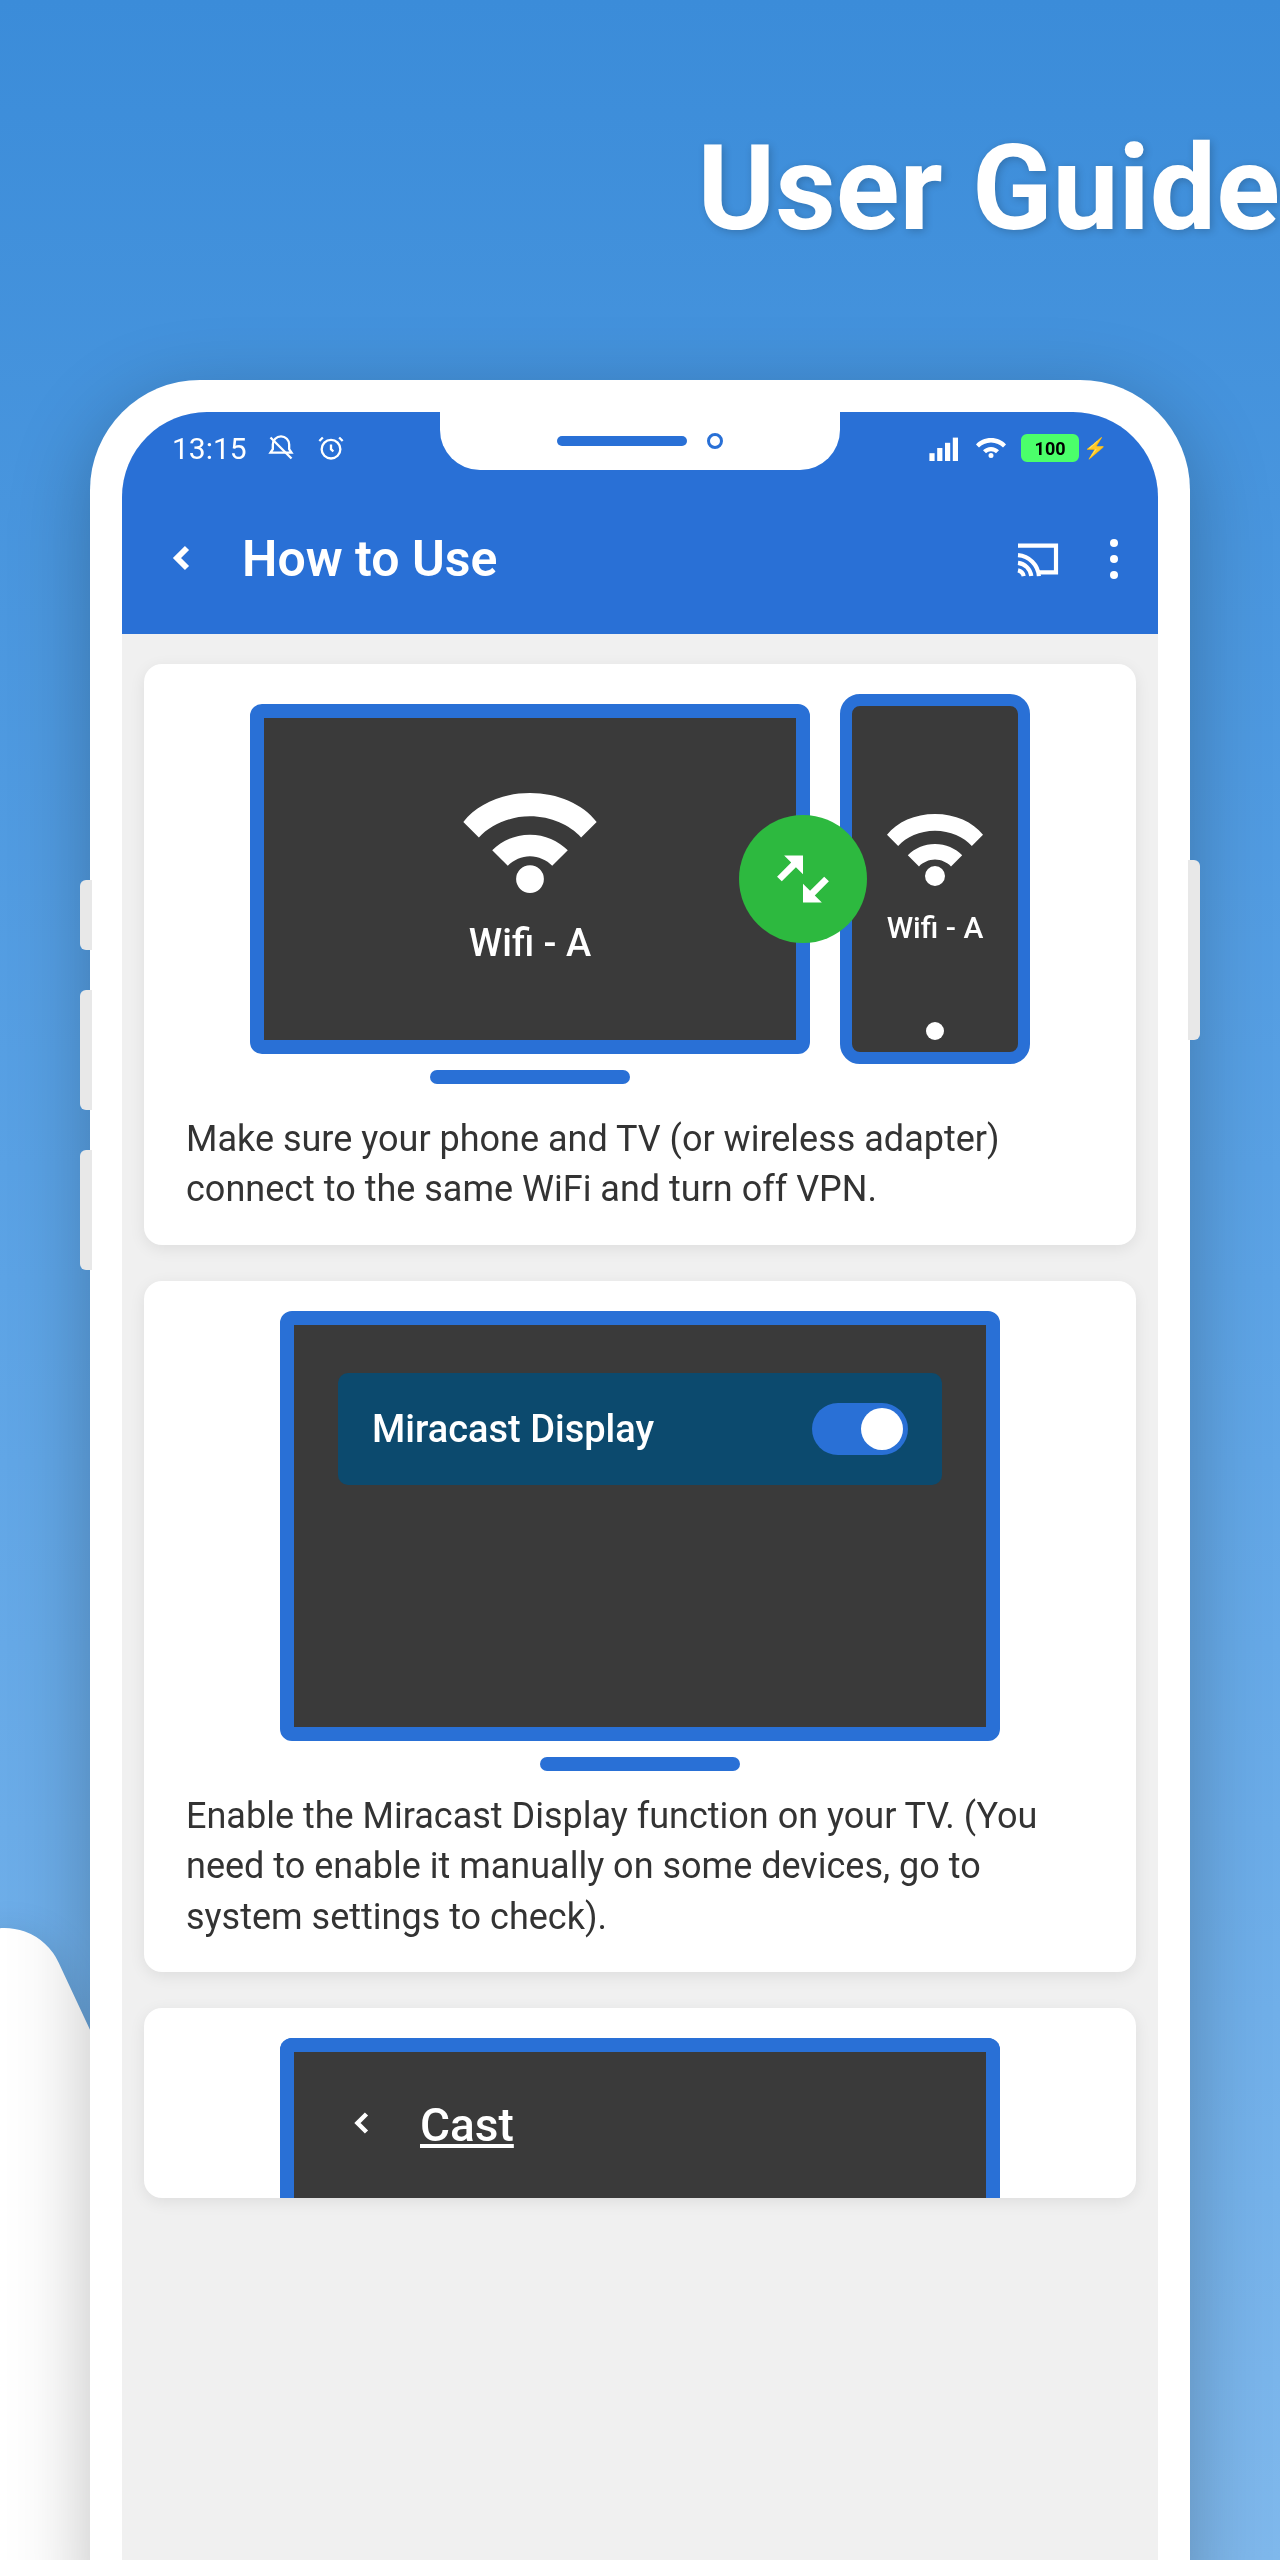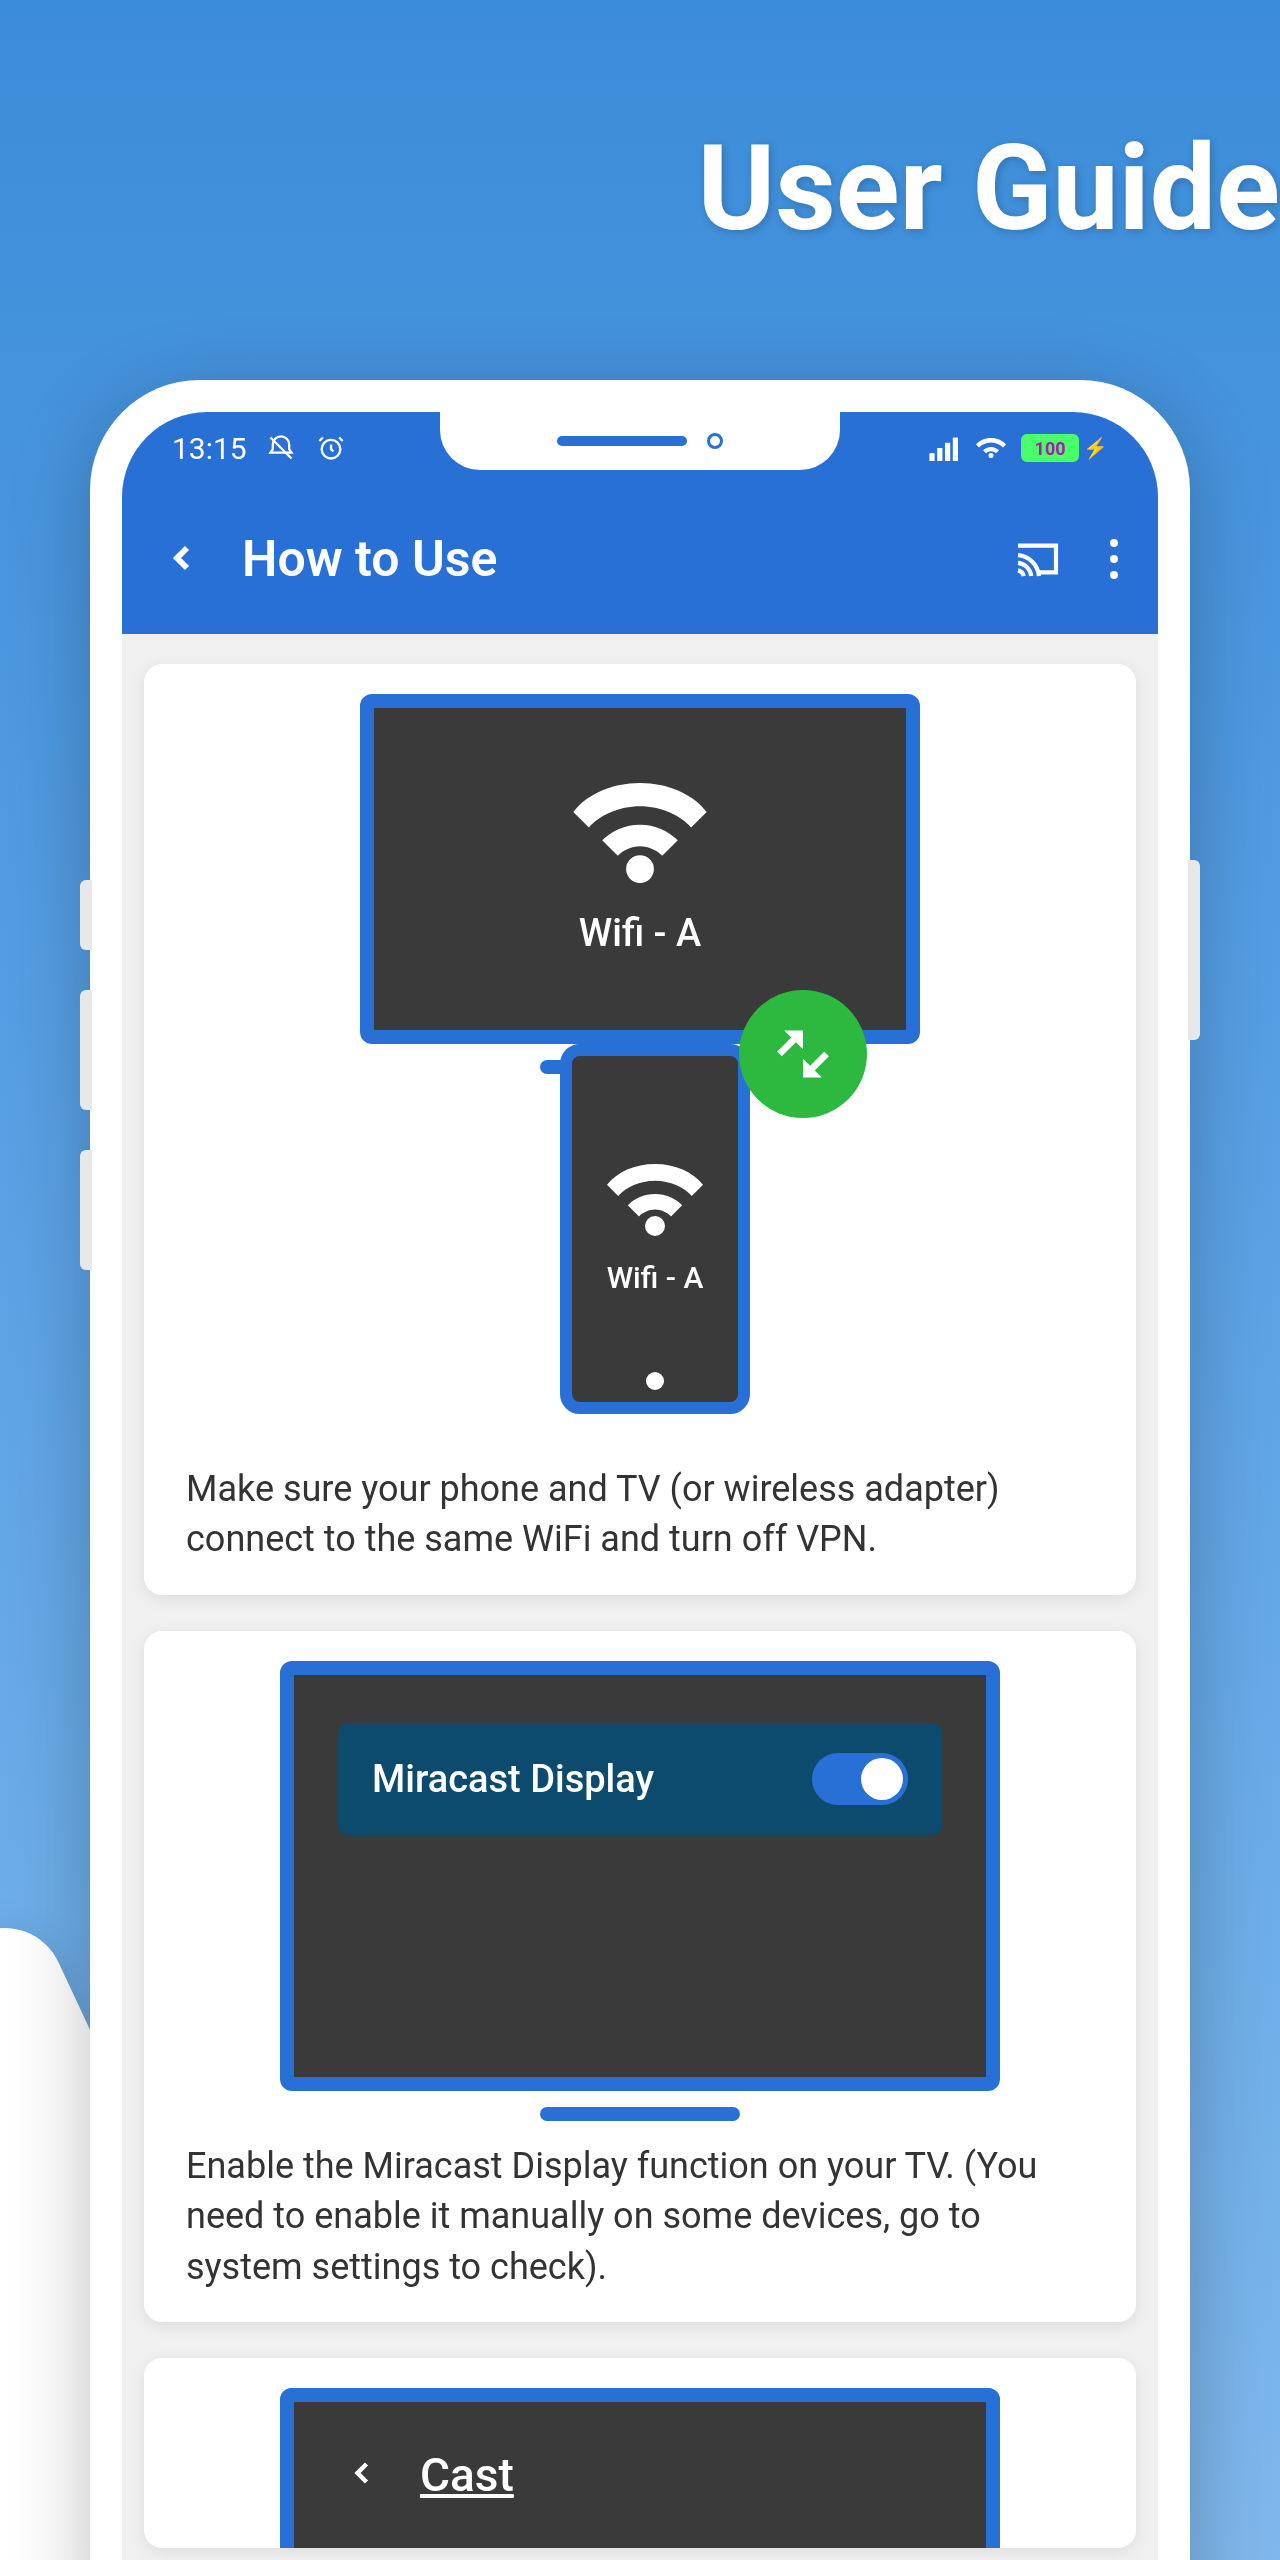--- a/index.html
+++ b/index.html
@@ -149,21 +149,21 @@
     
     .battery-box {
       width: 58px;
       height: 28px;
       border: 2px solid #4bff6a;
       border-radius: 6px;
       display: flex;
       align-items: center;
       justify-content: center;
       background: #4bff6a;
-      color: #a21caf;
+      color: #000000;
       font-size: 18px;
       font-weight: 700;
     }
     
     .header-bar {
       background: #2970d6;
       height: 150px;
       display: flex;
       align-items: center;
       padding: 0 40px;
@@ -221,21 +221,20 @@
       box-shadow: 0 4px 16px rgba(0,0,0,0.08);
     }
     
     .illustration-wifi {
       display: flex;
       align-items: center;
       justify-content: center;
       gap: 0;
       position: relative;
       margin-bottom: 50px;
-      flex-direction: column;
     }
     
     .tv-device {
       width: 560px;
       height: 350px;
       background: #3a3a3a;
       border: 14px solid #2970d6;
       border-radius: 12px;
       display: flex;
       flex-direction: column;

